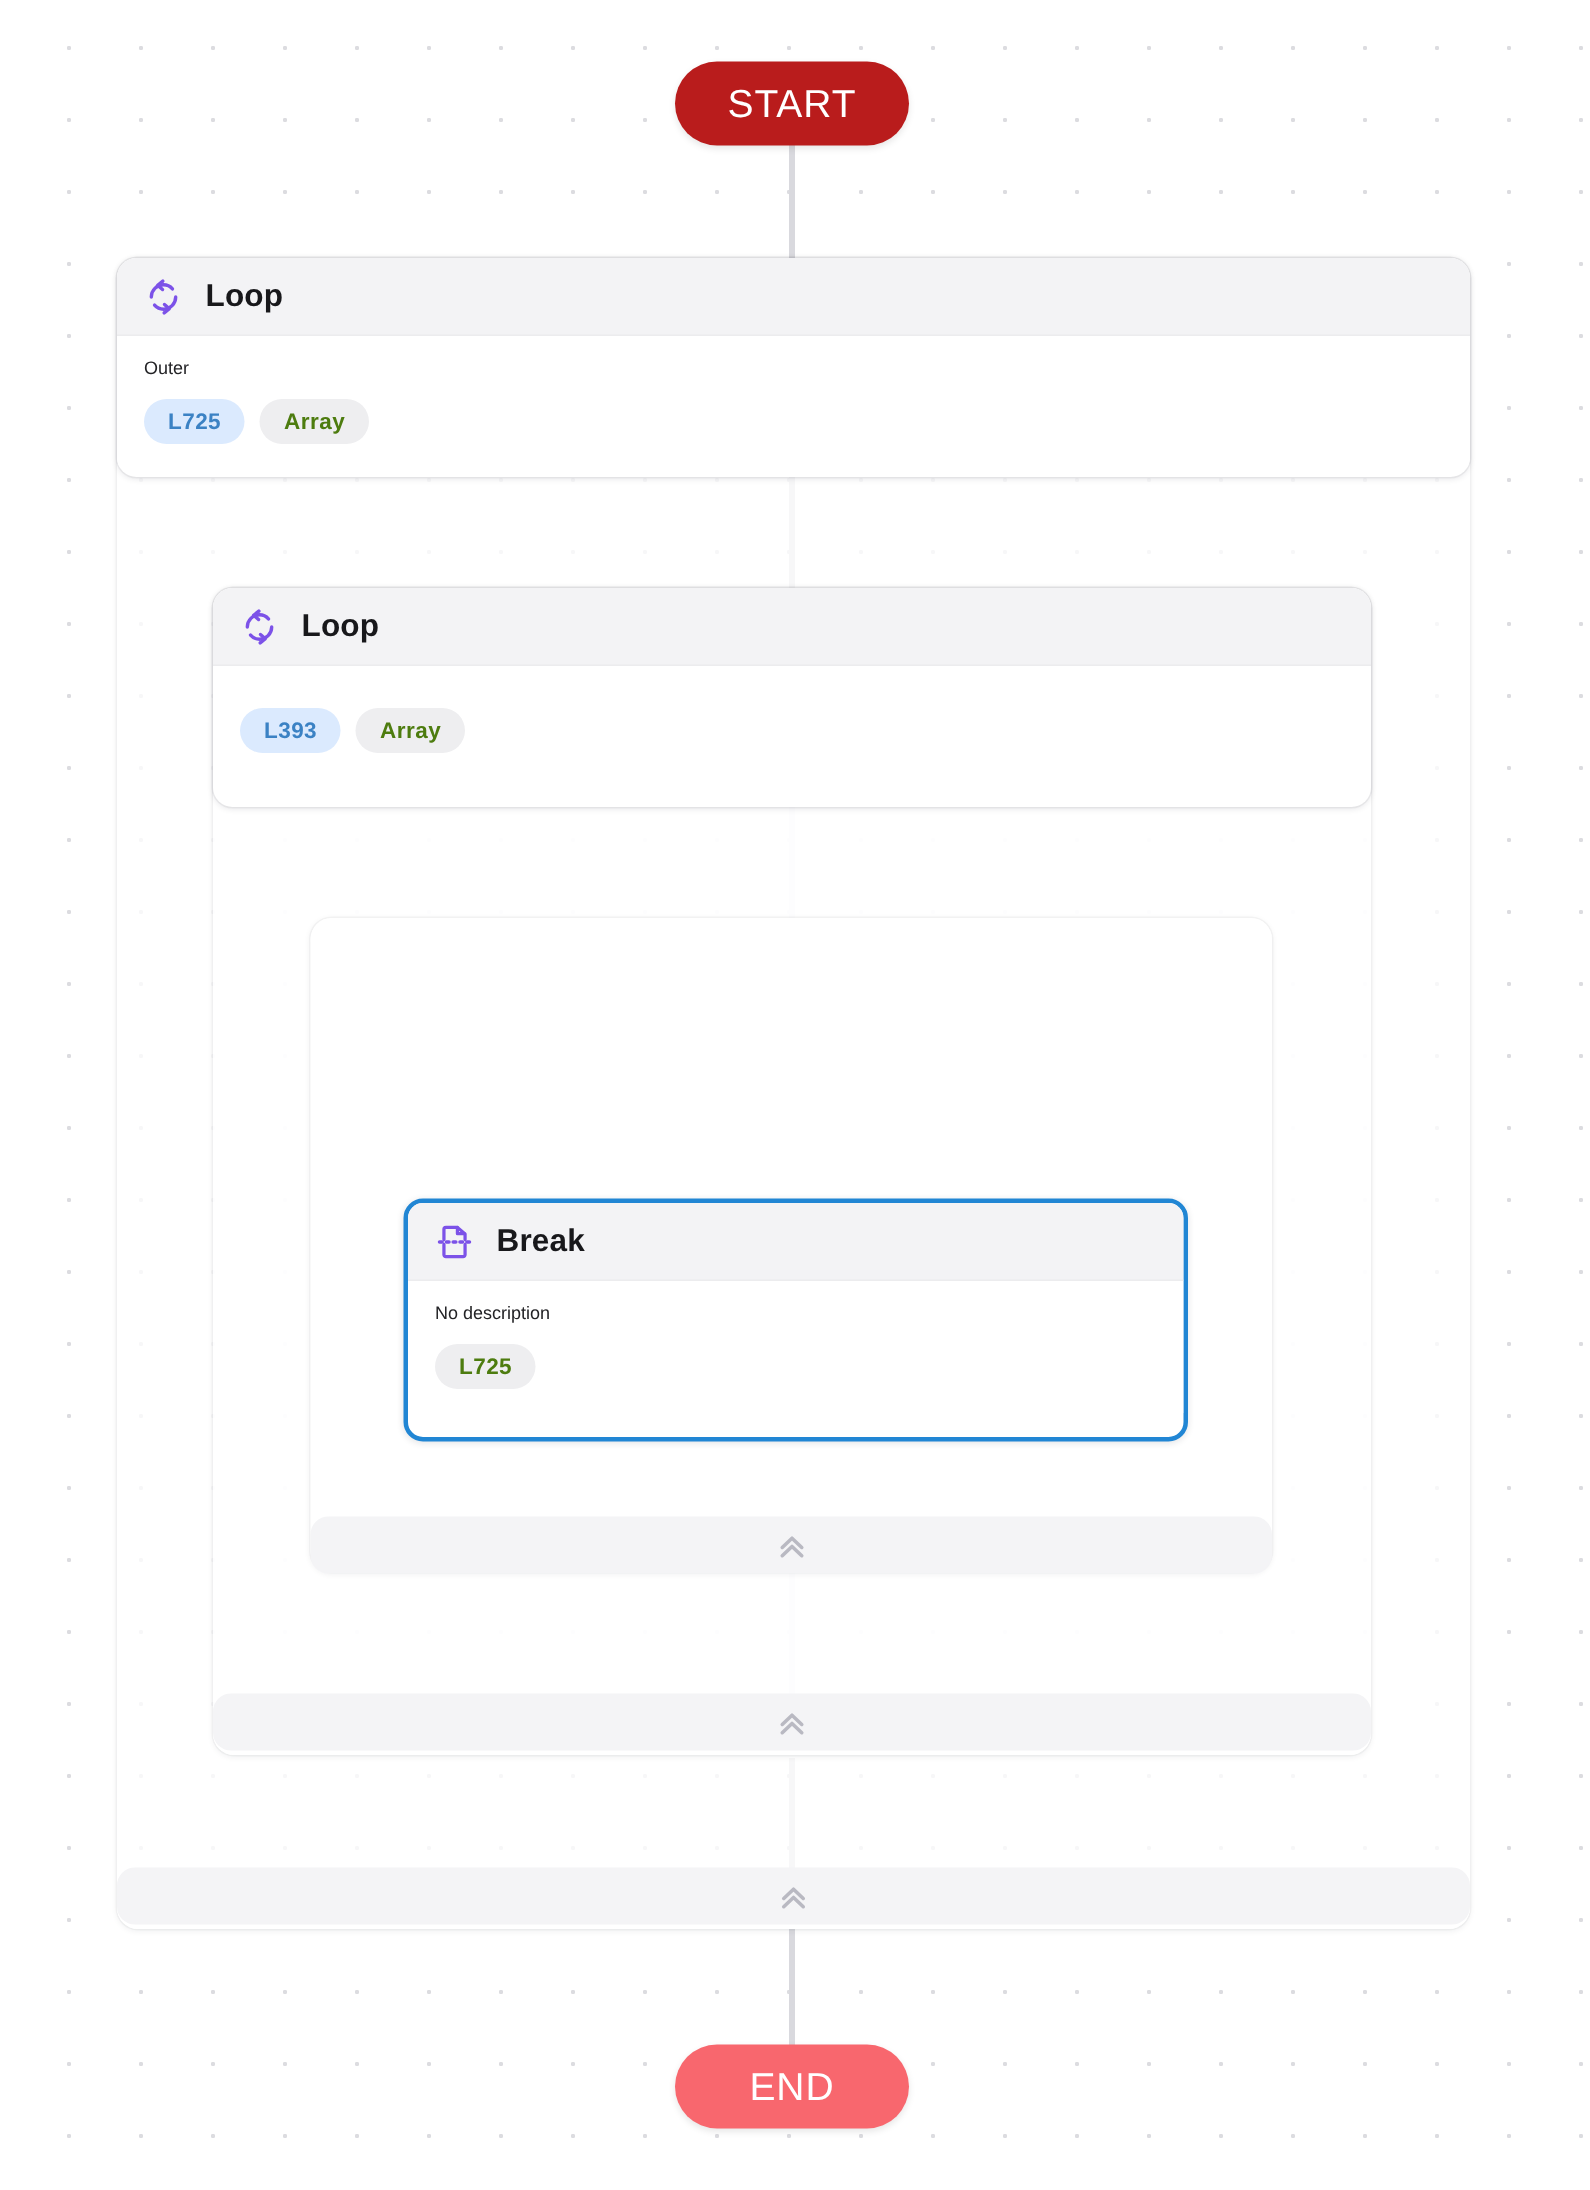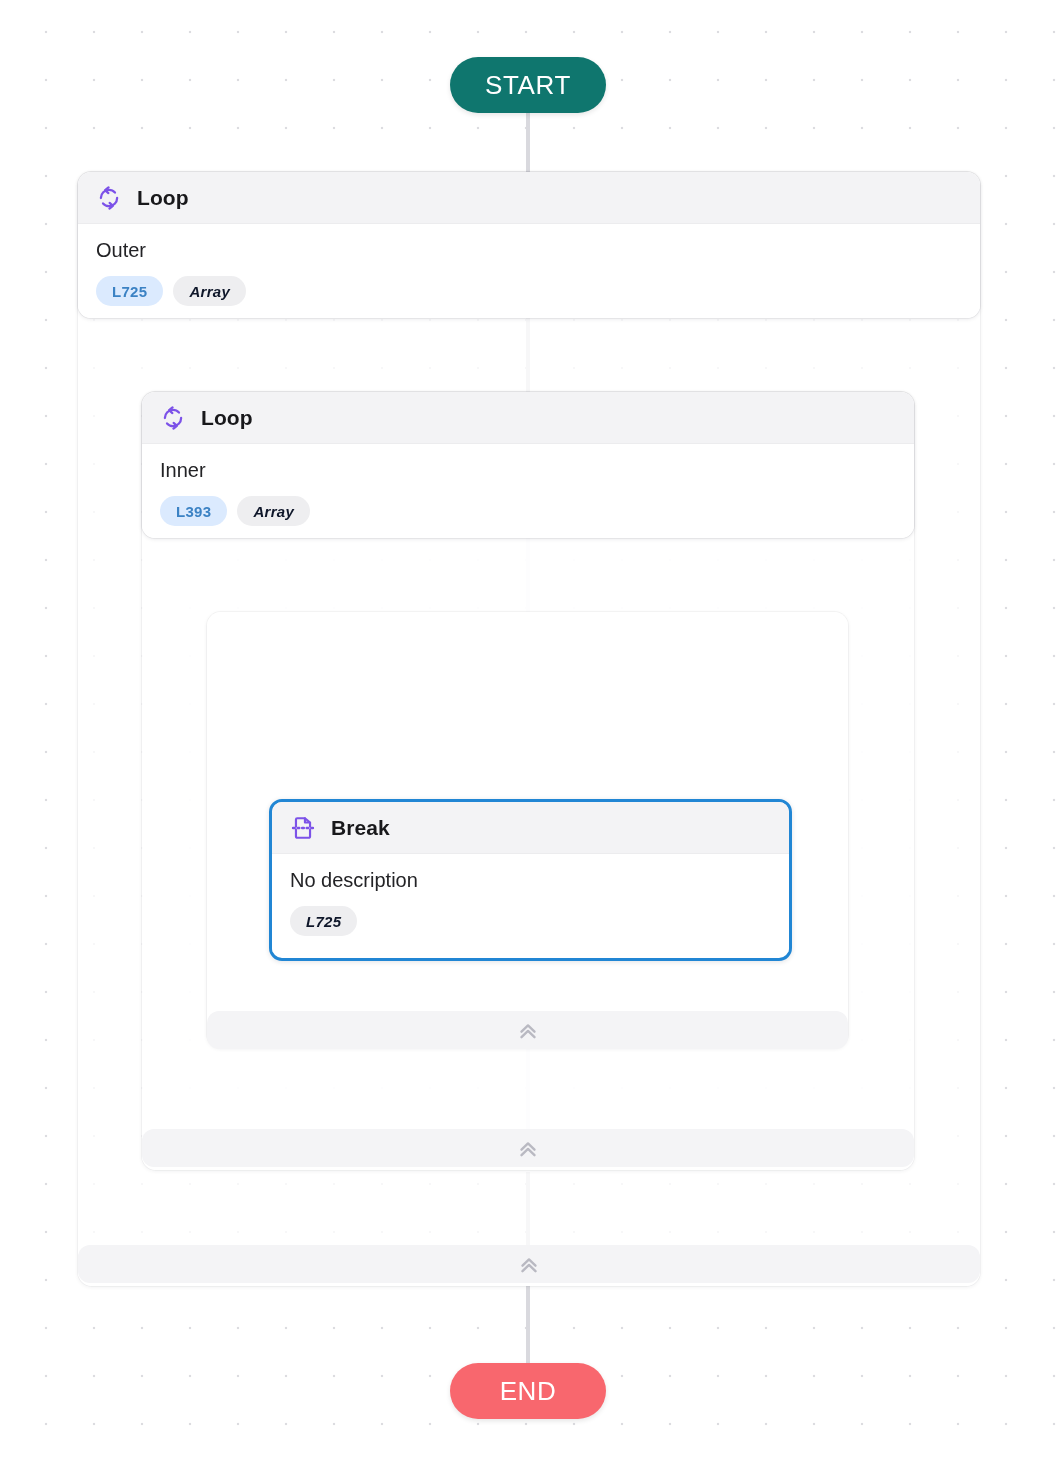--- a/index.html
+++ b/index.html
@@ -47,23 +47,23 @@
     justify-content: center;
     border-radius: 999px;
     color: #ffffff;
     font-size: 26px;
     letter-spacing: 0.6px;
     z-index: 5;
     box-shadow: 0 2px 5px rgba(0,0,0,0.10);
     user-select: none;
   }
   .pill-start {
-    left: 450px; top: 57px;
+    left: 450px; top: 41px;
     width: 156px; height: 56px;
-    background: #0f766e;
+    background: #b91c1c;
   }
   .pill-end {
     left: 450px; top: 1363px;
     width: 156px; height: 56px;
     background: #f8676e;
     justify-content: center;
   }
 
   
   .container-node {
@@ -102,21 +102,21 @@
     font-size: 21px;
     font-weight: bold;
     color: #18181b;
     letter-spacing: 0.1px;
   }
   .card-body {
     padding: 14px 18px 16px 18px;
     background: #ffffff;
   }
   .card-desc {
-    font-size: 20px;
+    font-size: 12px;
     color: #232326;
     line-height: 1.2;
   }
   .card-body.compact {
     padding: 14px 18px 14px 18px;
   }
 
   
   .badges {
     display: flex;
@@ -133,22 +133,21 @@
     font-size: 15px;
     font-weight: bold;
     letter-spacing: 0.3px;
   }
   .badge-blue {
     background: #dbeafe;
     color: #3b82c4;
   }
   .badge-gray {
     background: #eeeef0;
-    color: #0f172a;
-    font-style: italic;
+    color: #4d7c0f;
   }
 
   
   .collapse-bar {
     position: absolute;
     height: 38px;
     background: #f4f4f6;
     border-radius: 12px;
     display: flex;
     align-items: center;
@@ -215,21 +214,20 @@
         <svg viewBox="0 0 24 24" fill="none" stroke="#7c52e8" stroke-width="2.1" stroke-linecap="round" stroke-linejoin="round">
           <path d="M4.5 12a7.5 7.5 0 0 1 7.5-7.5c2.2 0 4.2 1 5.5 2.5"></path>
           <polyline points="11.6,2.2 8.4,4.8 11.4,7.4"></polyline>
           <path d="M19.5 12a7.5 7.5 0 0 1-7.5 7.5c-2.2 0-4.2-1-5.5-2.5"></path>
           <polyline points="12.4,21.8 15.6,19.2 12.6,16.6"></polyline>
         </svg>
       </span>
       <span class="card-title">Loop</span>
     </div>
     <div class="card-body">
-      <div class="card-desc">Inner</div>
       <div class="badges">
         <span class="badge badge-blue">L393</span>
         <span class="badge badge-gray">Array</span>
       </div>
     </div>
   </div>
 
   <div class="container-node" style="left:207px; top:612px; width:641px; height:436px;"></div>
 
 

